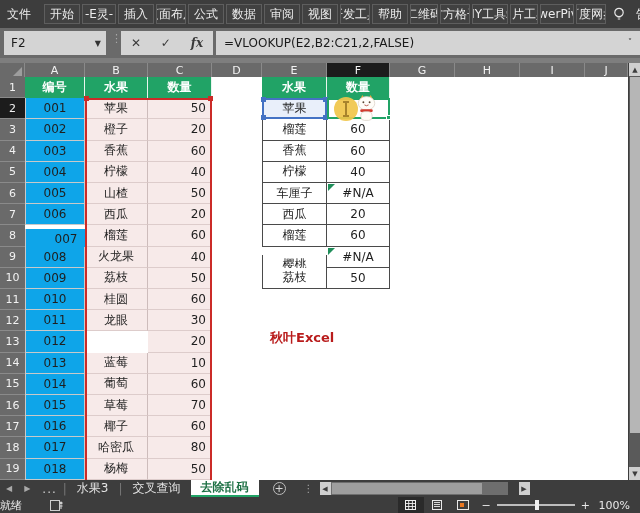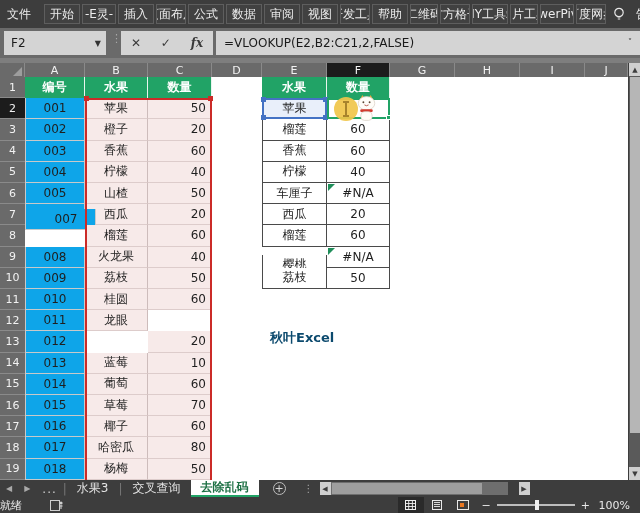--- a/index.html
+++ b/index.html
@@ -48,21 +48,21 @@
   .acell { background:#0ea5e9; border-left:1px solid #c9c9c9; border-right:1px solid #c9c9c9; border-bottom:1px solid #c9c9c9; }
   .pcell { background:#f7eae9; border-right:1px solid #cdbcbb; border-bottom:1px solid #ddcccb; }
   .lcell { background:#fff; border-right:1px solid #4a4a4a; border-bottom:1px solid #4a4a4a; }
   #red-range { border:2px solid #cb2b28; border-bottom:none; pointer-events:none; }
   .handle { position:absolute; width:5px; height:5px; }
   #blue-cell { background:#e9effa; border:2px solid #4472c4; }
   #sel-cell { border:2px solid #21a366; background:transparent; }
   #sel-cell .handle { right:-3px; bottom:-3px; background:#21a366; border:1px solid #fff; }
   .err-tri { position:absolute; left:1px; top:1px; width:0; height:0;
              border-top:7px solid #1f8e5a; border-right:7px solid transparent; }
-  #watermark { color:#0c4a6e; font-weight:bold; font-size:13px; }
+  #watermark { color:#b91c1c; font-weight:bold; font-size:13px; }
 
   
   #cursor-overlay { pointer-events:none; }
   #cursor-circle { position:absolute; left:0; top:4px; width:24px; height:24px; border-radius:50%;
                    background:rgba(240,198,74,.92); display:flex; align-items:center; justify-content:center; }
 
   
   #vscroll { left:628px; top:63px; width:12px; height:417px; background:#5a5a5a; border-left:1px solid #3d3d3d; }
   #vscroll .arrow { position:absolute; left:0; width:12px; height:13px; background:#cfcfcf; color:#3d3d3d;
                     font-size:7px; display:flex; align-items:center; justify-content:center; }
@@ -188,34 +188,35 @@
     <div class="abs cell pcell right" style="left: 148px; top: 77.6px; width: 64px; height: 21.2px;">60</div>
     <div class="abs cell acell" style="left: 25px; top: 98.8px; width: 60px; height: 21.2px;">004</div>
     <div class="abs cell pcell" style="left: 85px; top: 98.8px; width: 63px; height: 21.2px;">柠檬</div>
     <div class="abs cell pcell right" style="left: 148px; top: 98.8px; width: 64px; height: 21.2px;">40</div>
     <div class="abs cell acell" style="left: 25px; top: 120px; width: 60px; height: 21.2px;">005</div>
     <div class="abs cell pcell" style="left: 85px; top: 120px; width: 63px; height: 21.2px;">山楂</div>
     <div class="abs cell pcell right" style="left: 148px; top: 120px; width: 64px; height: 21.2px;">50</div>
     <div class="abs cell acell" style="left: 25px; top: 141.2px; width: 60px; height: 21.2px;">006</div>
     <div class="abs cell pcell" style="left: 85px; top: 141.2px; width: 63px; height: 21.2px;">西瓜</div>
     <div class="abs cell pcell right" style="left: 148px; top: 141.2px; width: 64px; height: 21.2px;">20</div>
-    <div class="abs cell acell" style="left: 25px; top: 146px; width: 71px; height: 21.2px; padding-left: 11px;">007</div>
+    <div class="abs cell acell" style="left: 25px; top: 166px; width: 71px; height: 21.2px; padding-left: 11px;">007</div>
     <div class="abs cell pcell" style="left: 85px; top: 162.4px; width: 63px; height: 21.2px;">榴莲</div>
     <div class="abs cell pcell right" style="left: 148px; top: 162.4px; width: 64px; height: 21.2px;">60</div>
     <div class="abs cell acell" style="left: 25px; top: 183.6px; width: 60px; height: 21.2px;">008</div>
     <div class="abs cell pcell" style="left: 85px; top: 183.6px; width: 63px; height: 21.2px;">火龙果</div>
     <div class="abs cell pcell right" style="left: 148px; top: 183.6px; width: 64px; height: 21.2px;">40</div>
     <div class="abs cell acell" style="left: 25px; top: 204.8px; width: 60px; height: 21.2px;">009</div>
     <div class="abs cell pcell" style="left: 85px; top: 204.8px; width: 63px; height: 21.2px;">荔枝</div>
     <div class="abs cell pcell right" style="left: 148px; top: 204.8px; width: 64px; height: 21.2px;">50</div>
     <div class="abs cell acell" style="left: 25px; top: 226px; width: 60px; height: 21.2px;">010</div>
     <div class="abs cell pcell" style="left: 85px; top: 226px; width: 63px; height: 21.2px;">桂圆</div>
     <div class="abs cell pcell right" style="left: 148px; top: 226px; width: 64px; height: 21.2px;">60</div>
     <div class="abs cell acell" style="left: 25px; top: 247.2px; width: 60px; height: 21.2px;">011</div>
     <div class="abs cell pcell" style="left: 85px; top: 247.2px; width: 63px; height: 21.2px;">龙眼</div>
+    <div class="abs cell pcell right" style="left: 148px; top: 247.2px; width: 64px; height: 21.2px;">30</div>
     <div class="abs cell acell" style="left: 25px; top: 268.4px; width: 60px; height: 21.2px;">012</div>
     <div class="abs cell pcell right" style="left: 148px; top: 268.4px; width: 64px; height: 21.2px;">20</div>
     <div class="abs cell acell" style="left: 25px; top: 289.6px; width: 60px; height: 21.2px;">013</div>
     <div class="abs cell pcell" style="left: 85px; top: 289.6px; width: 63px; height: 21.2px;">蓝莓</div>
     <div class="abs cell pcell right" style="left: 148px; top: 289.6px; width: 64px; height: 21.2px;">10</div>
     <div class="abs cell acell" style="left: 25px; top: 310.8px; width: 60px; height: 21.2px;">014</div>
     <div class="abs cell pcell" style="left: 85px; top: 310.8px; width: 63px; height: 21.2px;">葡萄</div>
     <div class="abs cell pcell right" style="left: 148px; top: 310.8px; width: 64px; height: 21.2px;">60</div>
     <div class="abs cell acell" style="left: 25px; top: 332px; width: 60px; height: 21.2px;">015</div>
     <div class="abs cell pcell" style="left: 85px; top: 332px; width: 63px; height: 21.2px;">草莓</div>

